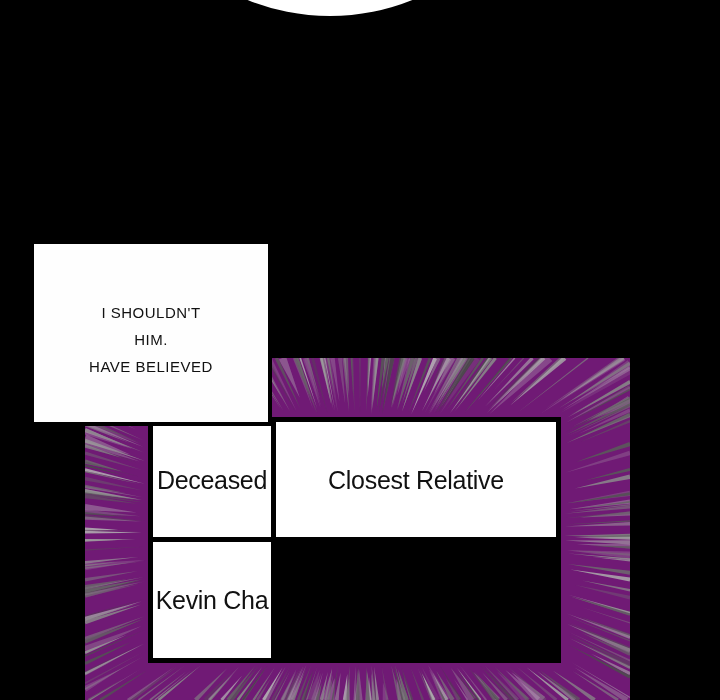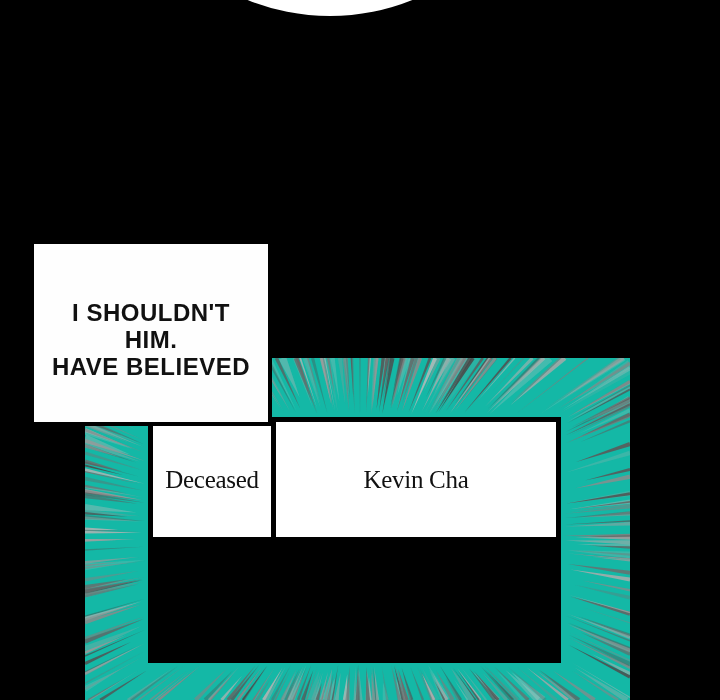--- a/index.html
+++ b/index.html
@@ -25,23 +25,22 @@
     border-radius: 50%;
     background: #fff;
   }
   
   .panel {
     position: absolute;
     left: 85px;
     top: 358px;
     width: 545px;
     height: 342px;
-    background: #14b8a6;
+    background: #701a75;
     overflow: hidden;
-    font-family: Liberation Serif, serif;
   }
   .speedlines {
     position: absolute;
     left: 0;
     top: 0;
     display: block;
   }
   
   .info-table {
     position: absolute;
@@ -80,22 +79,22 @@
     border-bottom: 4px solid #000;
     display: flex;
     align-items: center;
     justify-content: center;
     z-index: 3;
   }
   .caption-text {
     padding-top: 12px;
     text-align: center;
     color: #111;
-    font-weight: bold;
-    font-size: 24px;
+    font-weight: normal;
+    font-size: 15px;
     line-height: 27px;
     letter-spacing: 0.5px;
   }
   .caption-text span {
     display: block;
     white-space: nowrap;
   }
 </style>
 </head>
 <body>
@@ -503,20 +502,21 @@
         <polygon points="393.1,342.6 394.8,341.4 372.7,312.5" fill="rgb(76,76,76)" opacity="0.68"></polygon>
         <polygon points="135.4,341.0 137.8,343.0 157.0,317.7" fill="rgb(177,177,177)" opacity="0.75"></polygon>
         <polygon points="164.5,-0.3 163.3,0.3 196.1,51.3" fill="rgb(156,156,156)" opacity="0.87"></polygon>
         <polygon points="544.8,255.2 545.2,253.9 482.4,236.6" fill="rgb(168,168,168)" opacity="0.71"></polygon>
         <polygon points="361.3,0.6 358.6,-0.6 340.9,39.6" fill="rgb(77,77,77)" opacity="0.39"></polygon>
         <polygon points="229.1,-0.4 226.0,0.4 242.3,55.0" fill="rgb(79,79,79)" opacity="0.38"></polygon>
       </svg>
 
     <div class="info-table">
       <div class="cell">Deceased</div>
+      <div class="cell">Closest Relative</div>
       <div class="cell">Kevin Cha</div>
     </div>
   </div>
 
   <div class="caption-box">
     <div class="caption-text">
       <span>I SHOULDN'T</span>
       <span>HIM.</span>
       <span>HAVE BELIEVED</span>
     </div>

